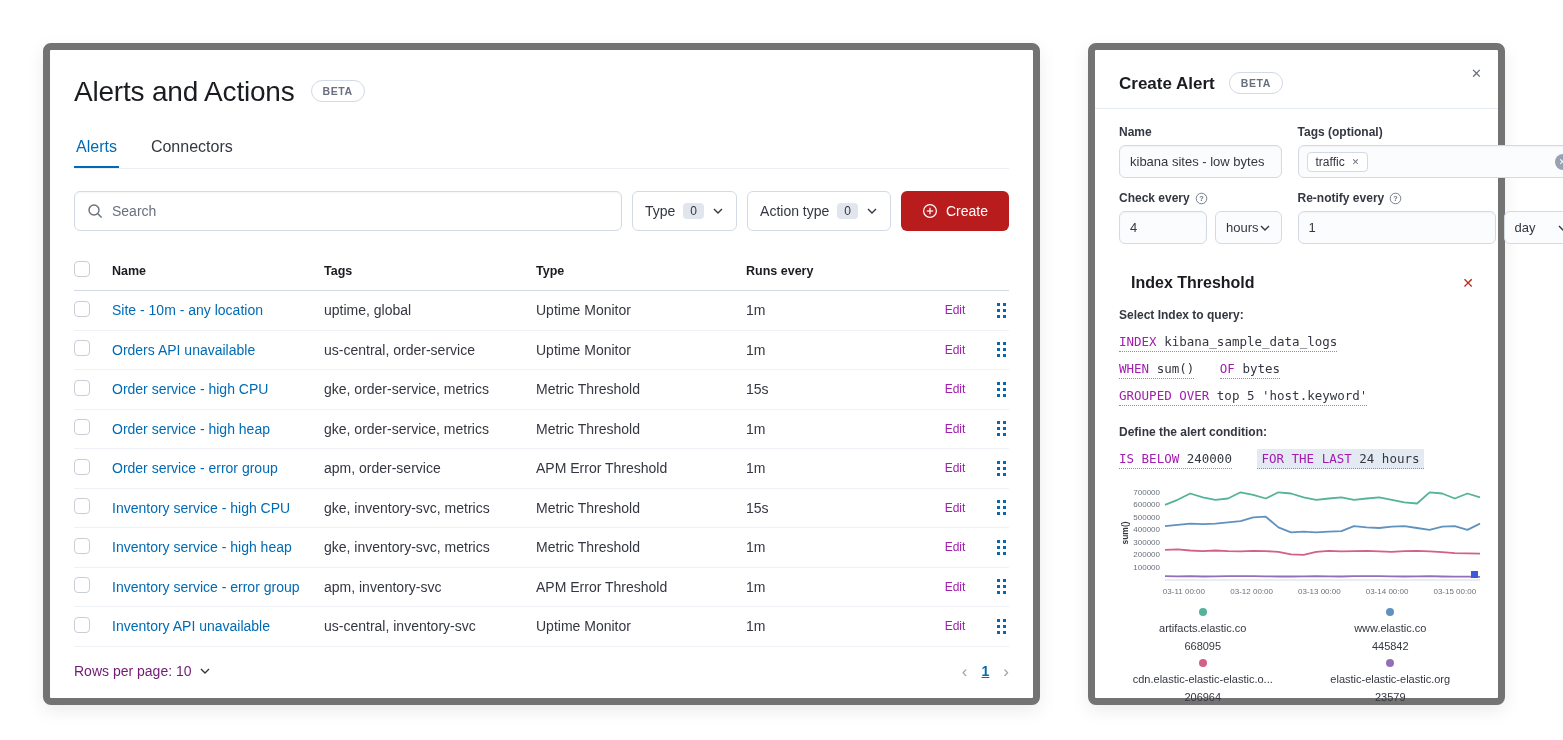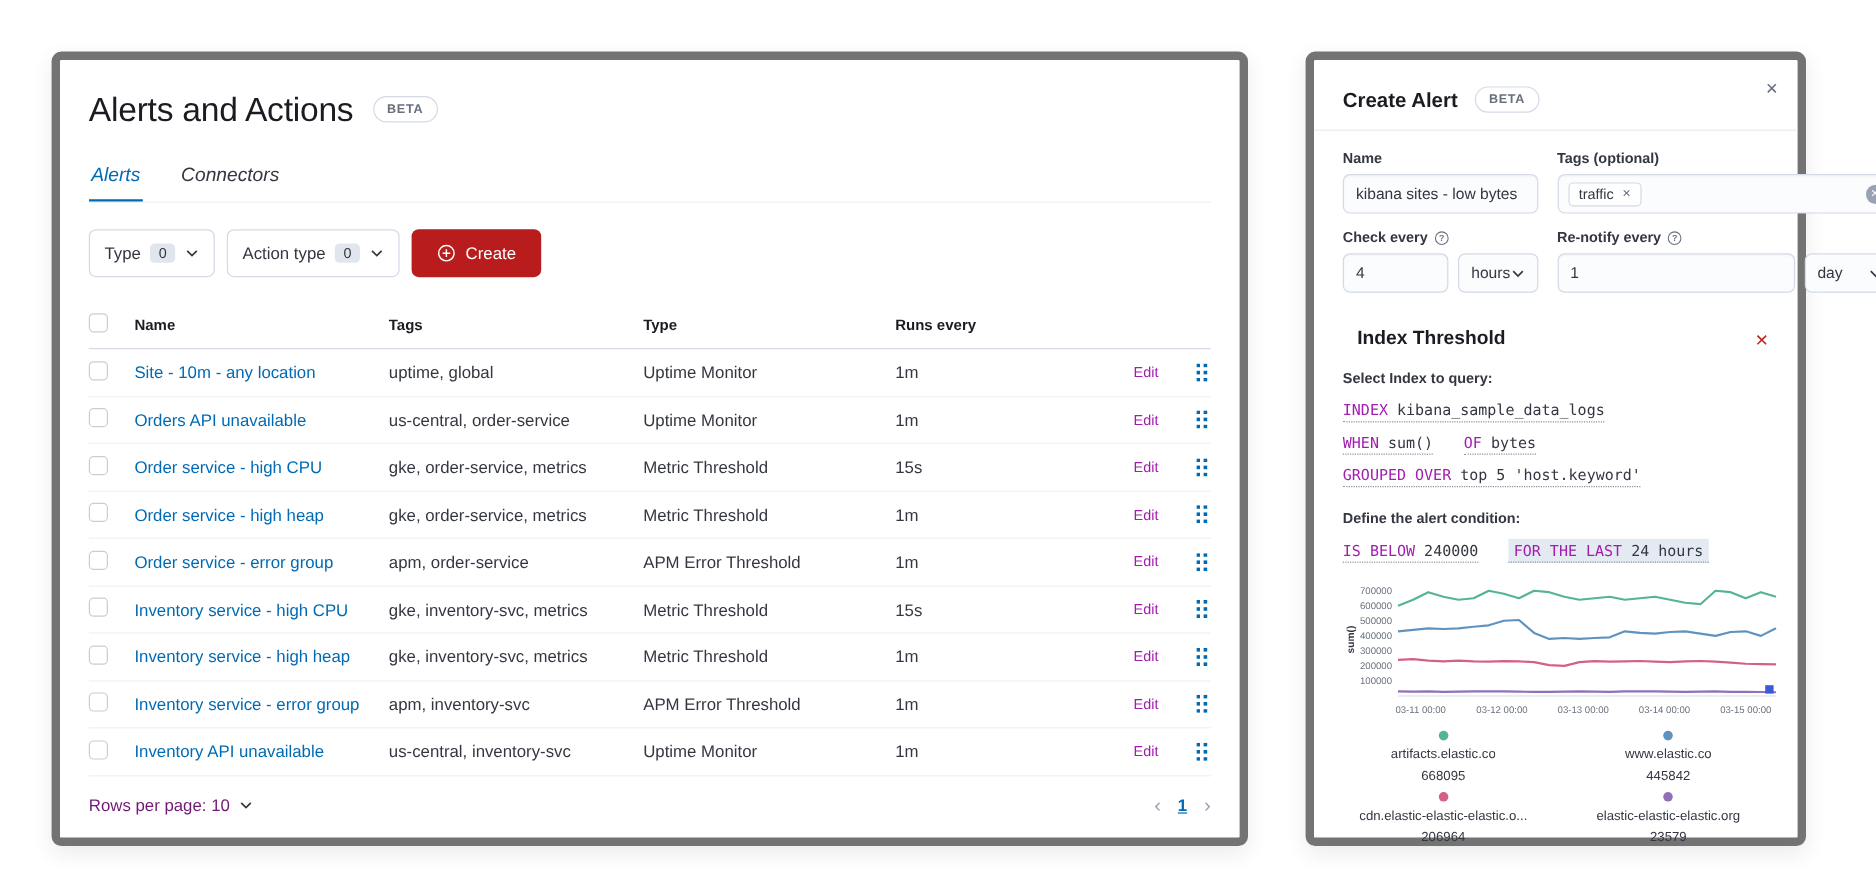--- a/index.html
+++ b/index.html
@@ -9,21 +9,21 @@
     border-radius:8px; box-shadow:0 6px 18px rgba(0,0,0,0.08); }
   .left-panel { left:43px; width:997px; height:662px; padding:26px 24px 0; }
   .flyout { left:1088px; width:417px; height:662px; }
 
   
   .page-header { display:flex; align-items:flex-start; gap:16px; }
   .page-title { font-size:28px; font-weight:500; color:#1a1c21; letter-spacing:-0.2px; }
   .beta-badge { display:inline-block; border:1px solid #d3dae6; border-radius:14px;
     padding:4px 11px; font-size:10.5px; font-weight:700; letter-spacing:0.6px; color:#69707d;
     background:#fff; margin-top:4px; }
-  .tabs { display:flex; gap:30px; margin-top:20px; border-bottom:1px solid #eceff4;font-style:italic; }
+  .tabs { display:flex; gap:30px; margin-top:20px; border-bottom:1px solid #eceff4; }
   .tab { padding:10px 2px 12px; font-size:16px; color:#343741; cursor:pointer; }
   .tab.active { color:#006BB4; font-weight:500; box-shadow:inset 0 -2px 0 #006BB4; }
 
   .toolbar { margin-top:22px; display:flex; gap:10px; height:40px; }
   .search-box { flex:1; display:flex; align-items:center; gap:9px; border:1px solid #d3dae6;
     border-radius:6px; padding:0 12px; background:#fff; box-shadow:inset 0 1px 2px rgba(0,0,0,0.04); }
   .search-box input { border:none; outline:none; flex:1; font-size:14px; color:#343741;
     font-family:inherit; background:transparent; }
   .search-box input::placeholder { color:#69707d; }
   .filter-btn { display:flex; align-items:center; gap:8px; border:1px solid #d3dae6;
@@ -105,20 +105,27 @@
     <h1 class="page-title">Alerts and Actions</h1>
     <span class="beta-badge">BETA</span>
   </div>
 
   <div class="tabs">
     <div class="tab active">Alerts</div>
     <div class="tab">Connectors</div>
   </div>
 
   <div class="toolbar">
+    <div class="search-box">
+      <svg class="chev" width="16" height="16" viewBox="0 0 16 16">
+          <circle cx="7" cy="7" r="5" fill="none" stroke="#69707d" stroke-width="1.4"></circle>
+          <line x1="10.8" y1="10.8" x2="14.6" y2="14.6" stroke="#69707d" stroke-width="1.4"></line>
+        </svg>
+      <input placeholder="Search" style="">
+    </div>
     <button class="filter-btn">
       <span>Type</span>
       <span class="count-badge">0</span>
       <svg class="chev" width="12" height="12" viewBox="0 0 12 12">
           <path d="M2 4l4 4 4-4" fill="none" stroke="#343741" stroke-width="1.4"></path>
         </svg>
     </button>
     <button class="filter-btn">
       <span>Action type</span>
       <span class="count-badge">0</span>

